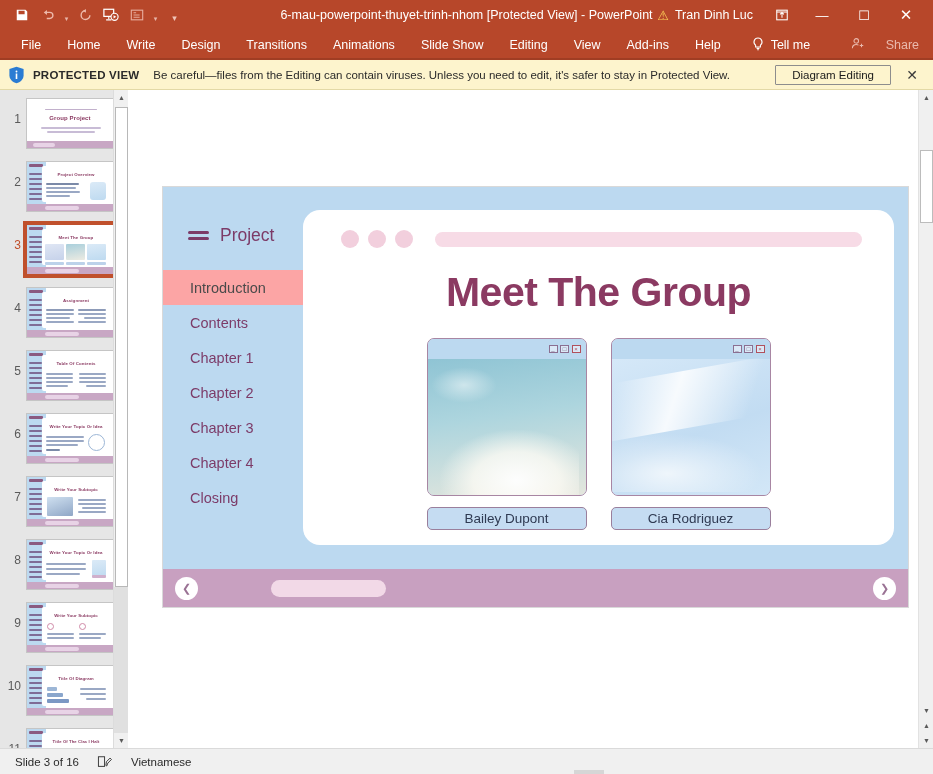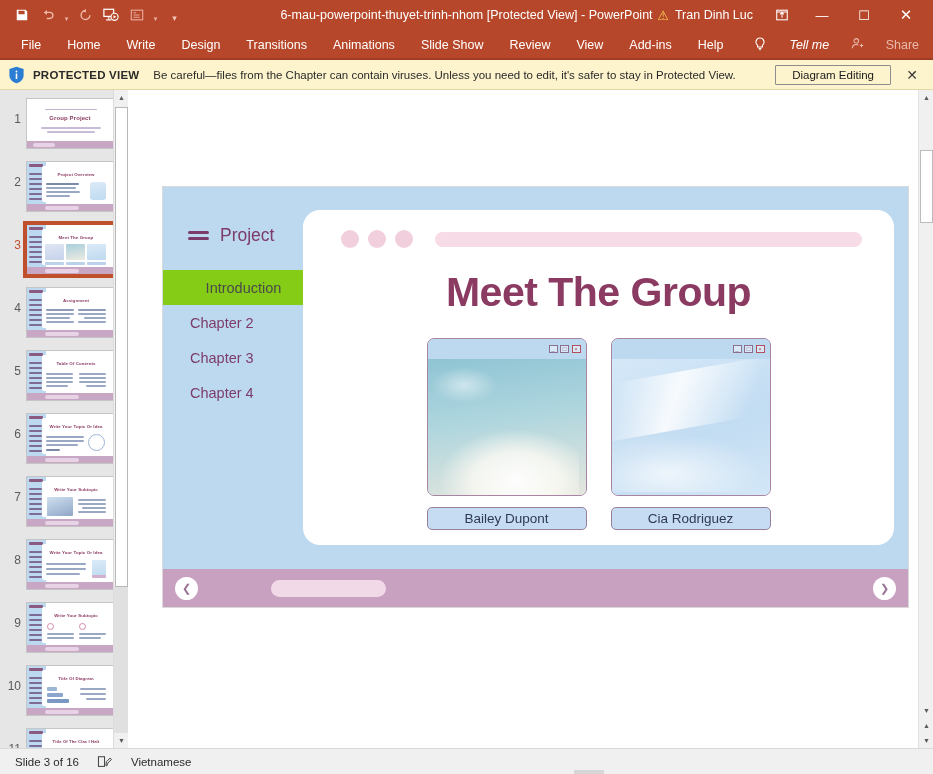--- a/index.html
+++ b/index.html
@@ -49,21 +49,21 @@
 
   
   .ribbon {
     height: 30px; background: #b7472a; display: flex; align-items: center;
     padding-left: 8px; position: relative;
   }
   .rtab {
     font-size: 12.5px; color: #ffffff; padding: 0 13px; height: 30px;
     display: flex; align-items: center; white-space: nowrap;
   }
-  .rtab.tellme { gap: 23px; padding-left: 18px; font-style: italic; }
+  .rtab.tellme { gap: 7px; padding-left: 18px; }
   .bulb { font-size: 12px; }
   .share {
     margin-left: auto; display: flex; align-items: center; gap: 21px;
     color: #e9b9ac; font-size: 12.5px; padding-right: 14px;
   }
   .ribbon-underline {
     position: absolute; left: 0; right: 0; bottom: 0; height: 2px; background: #a03d23;
   }
 
   
@@ -159,22 +159,22 @@
   }
   .hamburger { display: flex; flex-direction: column; gap: 3.5px; }
   .hamburger span { display: block; width: 21px; height: 2.6px; background: #7c3b68; border-radius: 2px;}
   .brandname { font-size: 17.5px; color: #7c3b68; }
   .navlist { margin-top: 24px; }
   .navitem {
     font-size: 14.5px; color: #7c3b68; padding: 9.5px 0 9.5px 27px;
     position: relative; white-space: nowrap;
   }
   .navitem.active {
-    background: #84cc16; color: #4a4a4a; border-radius: 0 20px 20px 0;
-    margin-right: -22px; padding-right: 28px; width: 162px; text-align: center;
+    background: #fca5a5; color: #4a4a4a; border-radius: 0 20px 20px 0;
+    margin-right: -22px; padding-right: 28px; width: 162px;
   }
   .slide-content {
     position: absolute; left: 140px; top: 23px; right: 14px; bottom: 62px;
     background: #ffffff; border-radius: 17px;
   }
   .browserbar { display: flex; align-items: center; gap: 9px; padding: 20px 0 0 38px;}
   .bdot { width: 18px; height: 18px; border-radius: 50%; background: #f2cfdd; }
   .urlbar {
     margin-left: 13px; flex: 1; height: 15px; background: #f7dbe6;
     border-radius: 8px; margin-right: 32px;
@@ -347,21 +347,21 @@
 </div>
 
 <div class="ribbon">
   <div class="rtab">File</div>
   <div class="rtab">Home</div>
   <div class="rtab">Write</div>
   <div class="rtab">Design</div>
   <div class="rtab">Transitions</div>
   <div class="rtab">Animations</div>
   <div class="rtab">Slide Show</div>
-  <div class="rtab">Review</div>
+  <div class="rtab">Editing</div>
   <div class="rtab">View</div>
   <div class="rtab">Add-ins</div>
   <div class="rtab">Help</div>
   <div class="rtab tellme">
     <span class="bulb">
       <svg width="12" height="14" viewBox="0 0 12 14">
         <path d="M6 1a4 4 0 0 0-2.4 7.2V10h4.8V8.2A4 4 0 0 0 6 1z" fill="none" stroke="#fff" stroke-width="1.1"></path>
         <path d="M4.6 11.4h2.8M5.2 12.8h1.6" stroke="#fff" stroke-width="1.1"></path>
       </svg>
     </span>
@@ -381,21 +381,21 @@
 </div>
 
 <div class="pvbar">
   <span class="shield">
     <svg width="17" height="18" viewBox="0 0 17 18">
       <path d="M8.5 0.8L15.6 3v6.2c0 4.2-3.4 7-7.1 8.1C4.8 16.2 1.4 13.4 1.4 9.2V3z" fill="#2b7cd3"></path>
       <path d="M8.5 4.6a.95.95 0 1 1 0 1.9.95.95 0 0 1 0-1.9zM7.7 7.6h1.6v5.4H7.7z" fill="#fff"></path>
     </svg>
   </span>
   <span class="pv-label">PROTECTED VIEW</span>
-  <span class="pv-msg">Be careful—files from the Chapter can contain viruses. Unless you need to edit, it's safer to stay in Protected View.</span>
+  <span class="pv-msg">Be careful—files from the Editing can contain viruses. Unless you need to edit, it's safer to stay in Protected View.</span>
   <button class="enable-btn">Diagram Editing</button>
   <span class="pv-close">✕</span>
 </div>
 
 <div class="main">
 
   <div class="thumbpane">
     <div class="thumblist">
 
       <div class="thumbrow">
@@ -698,23 +698,26 @@
       <div class="slide-sidebar">
         <div class="brandrow">
           <span class="hamburger">
             <span></span>
               <span></span>
           </span>
           <span class="brandname">Project</span>
         </div>
         <div class="navlist">
           <div class="navitem active">Introduction</div>
+          <div class="navitem">Contents</div>
+          <div class="navitem">Chapter 1</div>
           <div class="navitem">Chapter 2</div>
           <div class="navitem">Chapter 3</div>
           <div class="navitem">Chapter 4</div>
+          <div class="navitem">Closing</div>
         </div>
       </div>
 
       <div class="slide-content">
         <div class="browserbar">
           <span class="bdot"></span>
           <span class="bdot"></span>
           <span class="bdot"></span>
           <span class="urlbar"></span>
         </div>

